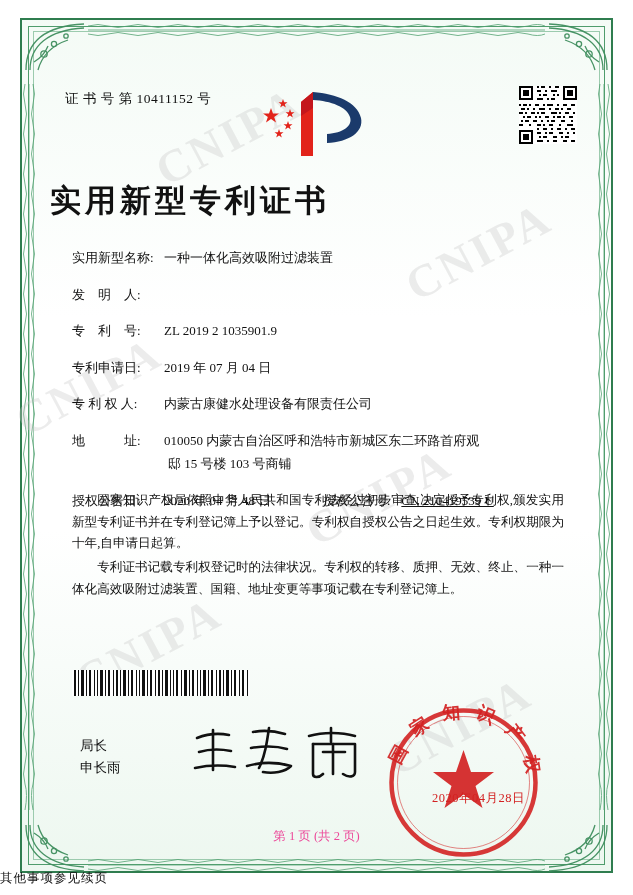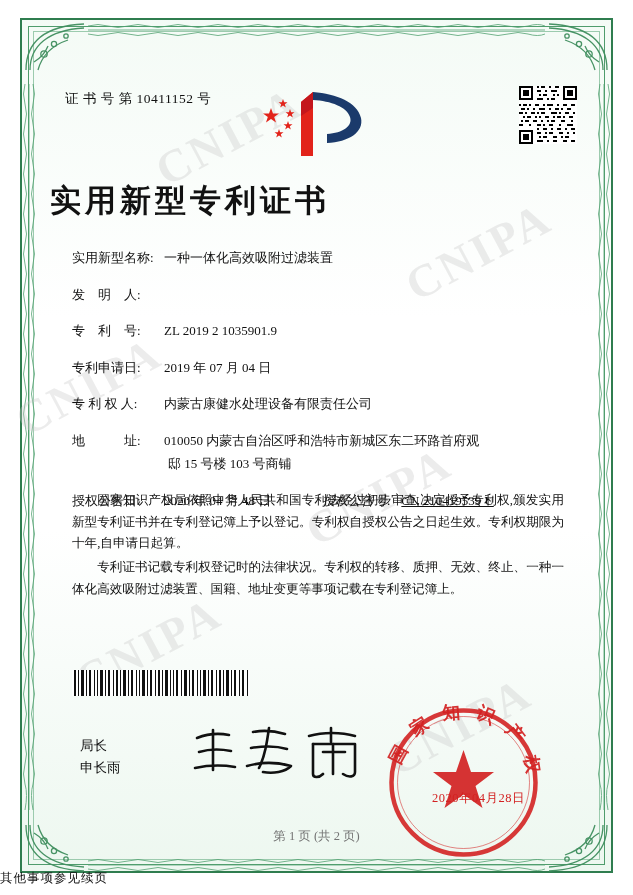--- a/index.html
+++ b/index.html
@@ -198,21 +198,21 @@
     color: #d32222;
     letter-spacing: .5px;
   }
 
   .page-no {
     position: absolute;
     left: 0; right: 0; top: 778px;
     text-align: center;
     font-family: "Liberation Serif", serif;
     font-size: 12.5px;
-    color: #737373;
+    color: #ec4899;
   }
   .footer-note {
     position: absolute;
     left: 0; right: 0; bottom: 8px;
     text-align: left;
     font-family: "Liberation Serif", serif;
     font-size: 12.5px;
     color: #111;
     letter-spacing: 1px;
   }

